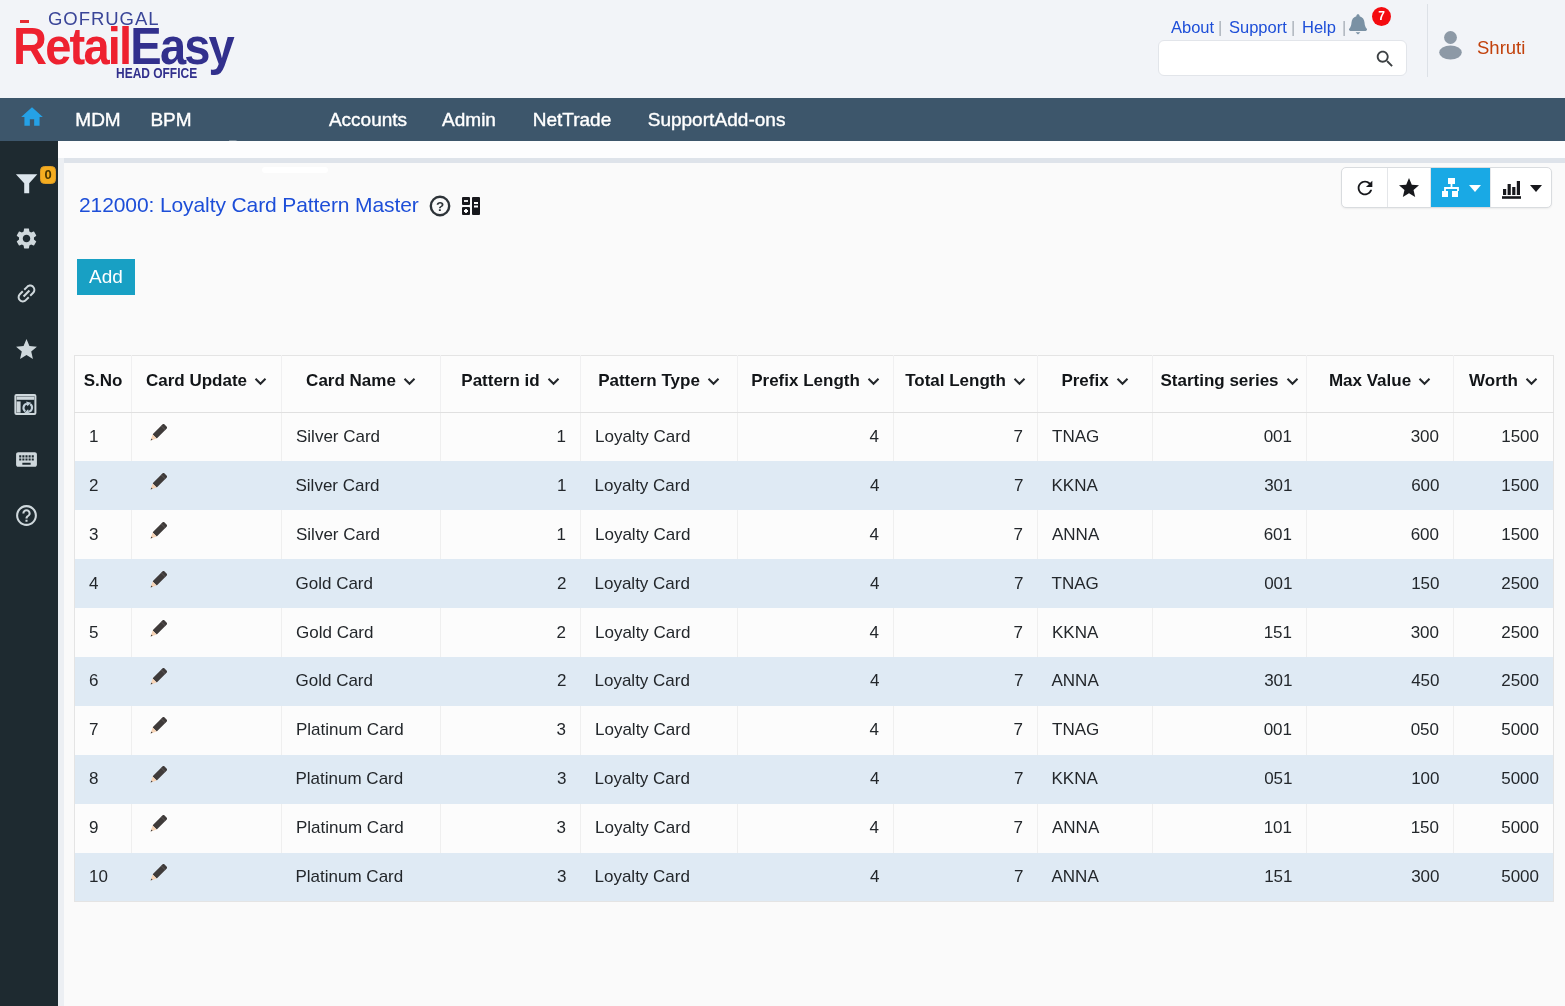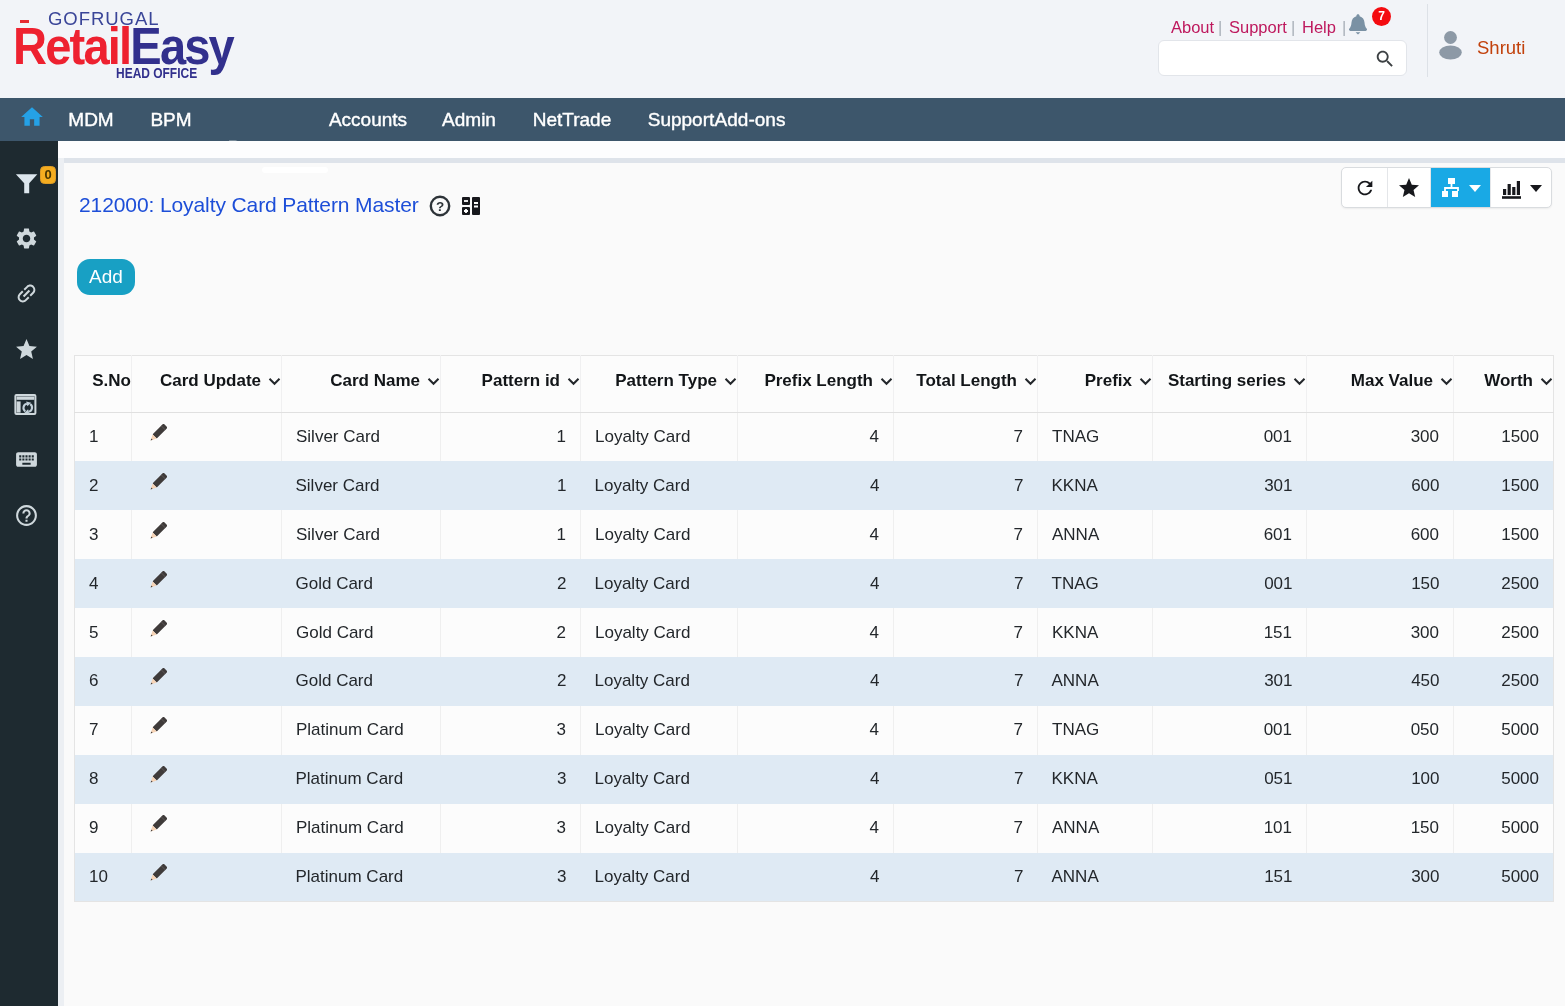--- a/index.html
+++ b/index.html
@@ -11,21 +11,21 @@
 .tophdr { position:absolute; left:0; top:0; width:1565px; height:98px; background:#f2f4f8; }
 .logo { position:absolute; left:0; top:0; width:300px; height:98px; }
 .gofrugal { position:absolute; left:17px; top:9.5px; font-size:18.5px; font-weight:400; letter-spacing:0.95px; color:#3a4598; line-height:1;margin-left:31px; }
 .gbar { position:absolute; left:20px; top:19.5px; width:9px; height:3.2px; background:#e62b33; }
 .retaileasy { position:absolute; left:12.5px; top:20px; font-size:52px; font-weight:700; letter-spacing:-2px; line-height:1; white-space:nowrap; transform-origin:left top; transform:scaleX(0.905); }
 .retaileasy .r { color:#ee2130; }
 .retaileasy .e { color:#32308d; }
 .headoffice { position:absolute; left:116px; top:66px; font-size:14px; font-weight:700; letter-spacing:0px; color:#32308d; white-space:nowrap; line-height:1; transform-origin:left top; transform:scaleX(0.855); }
 
 .toplinks span { position:absolute; top:18px; font-size:16.5px; }
-.toplinks .lnk { color:#be185d; }
+.toplinks .lnk { color:#1d4ed8; }
 .toplinks .sep { color:#a9b0b8; }
 .bell { position:absolute; left:1348px; top:13px; width:20px; height:22px; }
 .badge7 { position:absolute; left:1372px; top:6.5px; width:19px; height:19px; border-radius:50%; background:#f40b10; color:#fff; font-size:12px; font-weight:700; text-align:center; line-height:19px; }
 .searchbox { position:absolute; left:1158px; top:40px; width:249px; height:36px; background:#fff; border:1px solid #e2e5ea; border-radius:6px; }
 .mag { position:absolute; right:10px; top:7px; }
 .vdiv { position:absolute; left:1427px; top:4px; width:1px; height:73px; background:#dde1e7; }
 .avatar { position:absolute; left:1439px; top:31px; }
 .uname { position:absolute; left:1477px; top:37px; font-size:18.5px; color:#c2410c; }
 
 
@@ -42,35 +42,35 @@
 .contentband { position:absolute; left:58px; top:141px; width:1507px; height:865px; background:#eceff3; }
 .whitestrip { position:absolute; left:58px; top:141px; width:1507px; height:17px; background:#fdfdfe; }
 .panel { position:absolute; left:64px; top:158px; width:1501px; height:848px; background:#fafafa; border-top:1px solid #e8eaed; }
 .paneltop { position:absolute; left:64px; top:158px; width:1501px; height:5px; background:#dee3ea; }
 .scrolltab { position:absolute; left:262px; top:167px; width:66px; height:6px; background:#fff; border-radius:3px; }
 
 .title { position:absolute; left:79px; top:193px; font-size:21px; color:#1d4ed8; letter-spacing:-0.1px; }
 .qicon { position:absolute; left:429px; top:195px; }
 .gridicon { position:absolute; left:461px; top:196px; }
 
-.addbtn { position:absolute; left:77px; top:259px; width:58px; height:36px; background:#18a0c4; border-radius:13px; color:#fff; font-size:19px; font-weight:400; text-align:center; line-height:35px; }
+.addbtn { position:absolute; left:77px; top:259px; width:58px; height:36px; background:#18a0c4; border-radius:0; color:#fff; font-size:19px; font-weight:400; text-align:center; line-height:35px; }
 
 
 .toolbar { position:absolute; left:1341px; top:167px; height:41px; background:#fff; border:1px solid #d9dcdf; border-radius:5px; box-shadow:0 1px 2px rgba(0,0,0,0.06); display:flex; }
 .tbtn { height:39px; display:flex; align-items:center; justify-content:center; border-right:1px solid #e4e6e9; }
 .tbtn:last-child { border-right:none; }
 .tbtn.b1 { width:46px; }
 .tbtn.b2 { width:43px; }
 .tbtn.b3 { width:60px; background:#19a9e5; }
 .tbtn.b4 { width:60px; }
 
 
 table { position:absolute; left:74px; top:355px; border-collapse:collapse; table-layout:fixed; background:#fcfcfc; }
 th, td { font-size:17px; color:#23272b; overflow:hidden; white-space:nowrap; }
-th { height:57px; font-weight:700; color:#121518; text-align:right; border-bottom:1px solid #e0e0e0; border-right:1px solid #f0f0f1; padding-bottom:7px; vertical-align:middle; background:#fcfcfc; }
+th { height:57px; font-weight:700; color:#121518; text-align:center; border-bottom:1px solid #e0e0e0; border-right:1px solid #f0f0f1; padding-bottom:7px; vertical-align:middle; background:#fcfcfc; }
 th:last-child { border-right:none; }
 td { height:48.9px; padding:0 14px; }
 tr.odd td { background:#fcfcfc; border-right:1px solid #efefef; }
 tr.even td { background:#dfeaf4; }
 tr.odd td:last-child { border-right:none; }
 table { border:1px solid #e4e4e4; }
 td.l { text-align:left; }
 td.r { text-align:right; }
 .caret { display:inline-block; margin-left:7px; }
 </style>
@@ -108,21 +108,21 @@
           <circle cx="11.5" cy="6.5" r="6.4" fill="#8d99a6"></circle>
           <ellipse cx="11.5" cy="21.5" rx="11.3" ry="7" fill="#8d99a6"></ellipse>
         </svg></div>
     <div class="uname">Shruti</div>
   </div>
 
   <div class="nav">
     <div class="homeicon"><svg width="26" height="26" viewBox="0 0 24 24">
           <path fill="#25a1e6" d="M10 20v-6h4v6h5v-8h3L12 3 2 12h3v8z"></path>
         </svg></div>
-    <span style="left:91px;">MDM</span>
+    <span style="left:98px;">MDM</span>
     <span style="left:171px;">BPM</span>
     <span style="left:261px;margin-top:28px;">Reports</span>
     <span style="left:368px;">Accounts</span>
     <span style="left:469px;">Admin</span>
     <span style="left:572px;">NetTrade</span>
     <span style="left:681px;">Support</span>
     <span style="left:750px;">Add-ons</span>
   </div>
 
   <div class="sidebar">

